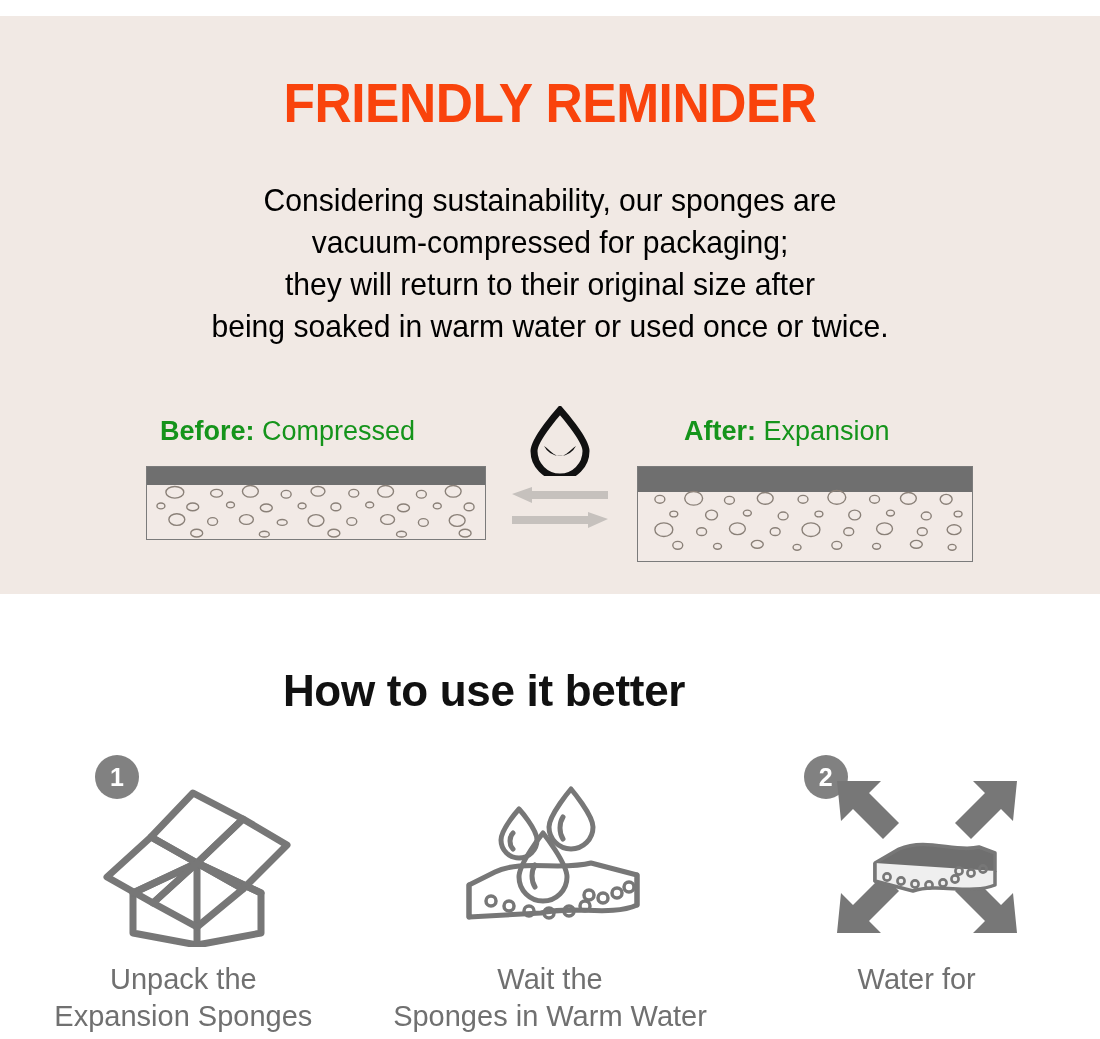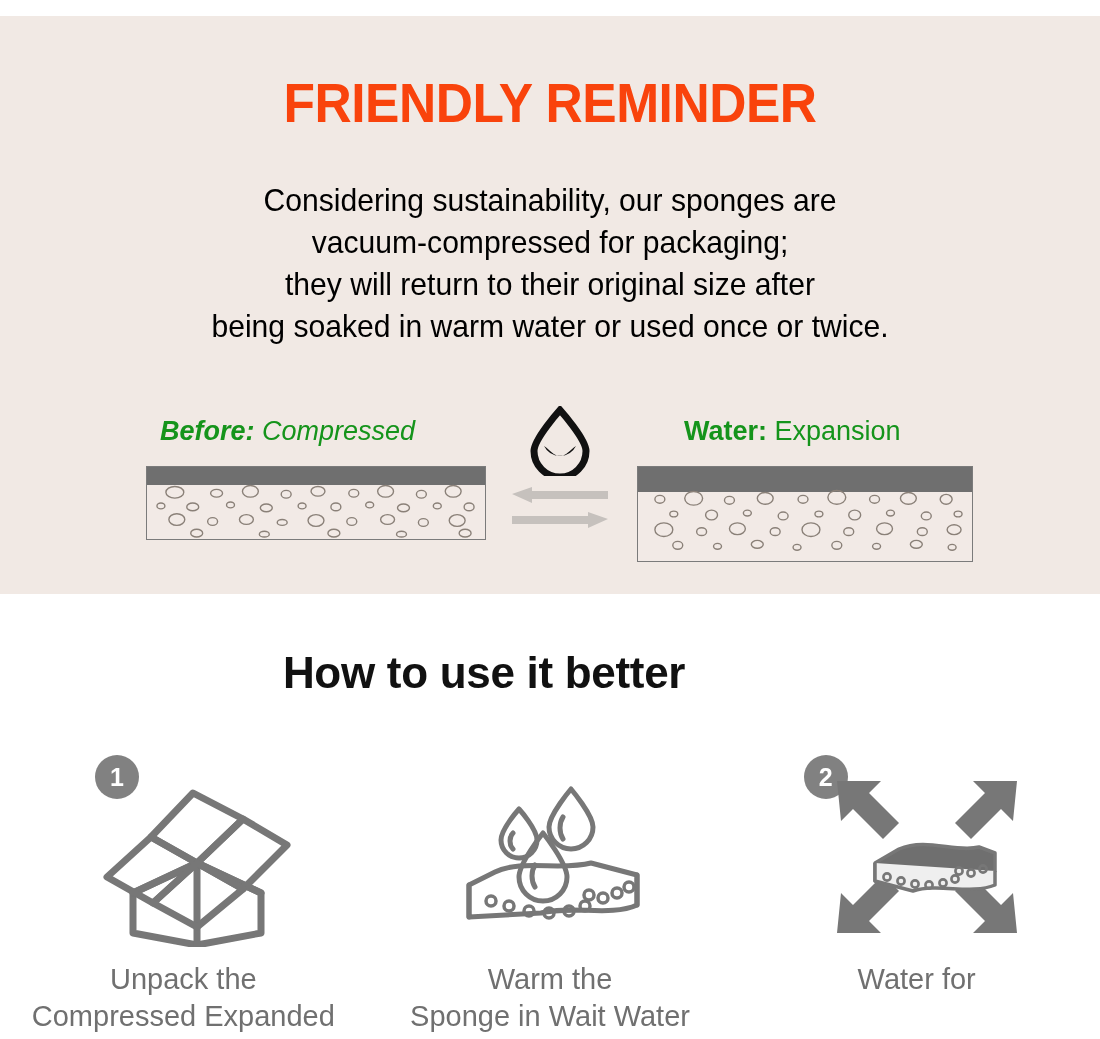--- a/index.html
+++ b/index.html
@@ -33,21 +33,21 @@
     transform:scaleX(0.94); transform-origin:center;
   }
   .intro div { white-space:nowrap; }
 
   
   .ba-label {
     position:absolute; font-size:27px; color:#15941b;
     white-space:nowrap;
   }
   .ba-label .strong { font-weight:bold; }
-  .label-before { left:160px; top:400px;font-style:italic; }
+  .label-before { left:160px; top:400px; }
   .label-after  { left:684px; top:400px; }
 
   
   .sponge { position:absolute; background:#f2eae6; border:1px solid #7b7b7b; }
   .sponge .scrub {
     position:absolute; left:0; top:0; width:100%;
     background:#6f6f6f;
   }
   .sponge .pores { position:absolute; left:0; top:0; width:100%; height:100%; }
   .sponge-before { left:146px; top:450px; width:340px; height:74px; }
@@ -58,21 +58,21 @@
   
   .drop-wrap { position:absolute; left:520px; top:390px; width:80px; height:70px; }
   .cycle-arrows { position:absolute; left:512px; top:470px; width:96px; height:42px; }
 
   
   .panel-bottom {
     position:absolute; left:0; top:594px; width:1100px; height:445px;
     background:#ffffff;
   }
   .how-title {
-    position:absolute; left:0; top:54px; width:968px;
+    position:absolute; left:0; top:72px; width:968px;
     text-align:center; color:#111111;
     font-size:44px; font-weight:bold; letter-spacing:-0.3px;
   }
   .steps {
     position:absolute; left:0; top:155px; width:1100px; height:290px;
     display:flex;
   }
   .step { position:relative; flex:1 1 0; }
   .badge {
     position:absolute; top:6px; width:44px; height:44px;
@@ -110,21 +110,21 @@
       <div>they will return to their original size after</div>
       <div>being soaked in warm water or used once or twice.</div>
     </div>
 
     <div class="ba-label label-before">
       <span class="strong">Before:</span>
       <span>Compressed</span>
     </div>
 
     <div class="ba-label label-after">
-      <span class="strong">Water:</span>
+      <span class="strong">After:</span>
       <span>Expansion</span>
     </div>
 
     <div class="sponge sponge-before">
       <div class="scrub"></div>
       <svg class="pores" viewBox="0 0 340 74" preserveAspectRatio="none">
         <g fill="none" stroke="#8a8078" stroke-width="1.4">
           <ellipse cx="28" cy="26" rx="9" ry="6"></ellipse>
             <ellipse cx="70" cy="27" rx="6" ry="4"></ellipse>
           <ellipse cx="104" cy="25" rx="8" ry="6"></ellipse>
@@ -237,21 +237,21 @@
                 <path d="M100 96 L100 178"></path>
               <path d="M100 96 L54 70 L96 26 L146 52 Z"></path>
               <path d="M100 96 L146 122 L190 78 L146 52 Z"></path>
               <path d="M100 96 L54 70 L10 110 L56 136 Z"></path>
               <path d="M100 96 L56 136 L100 160 L146 122 Z"></path>
             </g>
           </svg>
         </div>
         <div class="caption">
           <div>Unpack the</div>
-          <div>Compressed Expanded</div>
+          <div>Expansion Sponges</div>
         </div>
       </div>
 
       <div class="step step-2">
         <div class="badge">2</div>
         <div class="art">
           <svg viewBox="0 0 210 180" width="210" height="180">
             <g fill="none" stroke="#777777" stroke-width="5" stroke-linejoin="round" stroke-linecap="round">
               <path d="M68 42 C68 42 86 62 86 73 A18 18 0 0 1 50 73 C50 62 68 42 68 42 Z"></path>
               <path d="M62 66 C58 70 58 78 62 82"></path>
@@ -271,22 +271,22 @@
               <circle cx="118" cy="144" r="5"></circle>
                 <circle cx="134" cy="139" r="5"></circle>
               <circle cx="138" cy="128" r="5"></circle>
                 <circle cx="152" cy="131" r="5"></circle>
               <circle cx="166" cy="126" r="5"></circle>
                 <circle cx="178" cy="120" r="5"></circle>
             </g>
           </svg>
         </div>
         <div class="caption">
-          <div>Warm the</div>
-          <div>Sponge in Wait Water</div>
+          <div>Wait the</div>
+          <div>Sponges in Warm Water</div>
         </div>
       </div>
 
       <div class="step step-3">
 
         <div class="art">
           <svg viewBox="0 0 200 180" width="200" height="180">
             <g fill="#777777">
               <polygon points="10,14 54,14 42,26 72,56 56,72 26,42 14,54"></polygon>
               <polygon points="190,14 146,14 158,26 128,56 144,72 174,42 186,54"></polygon>

